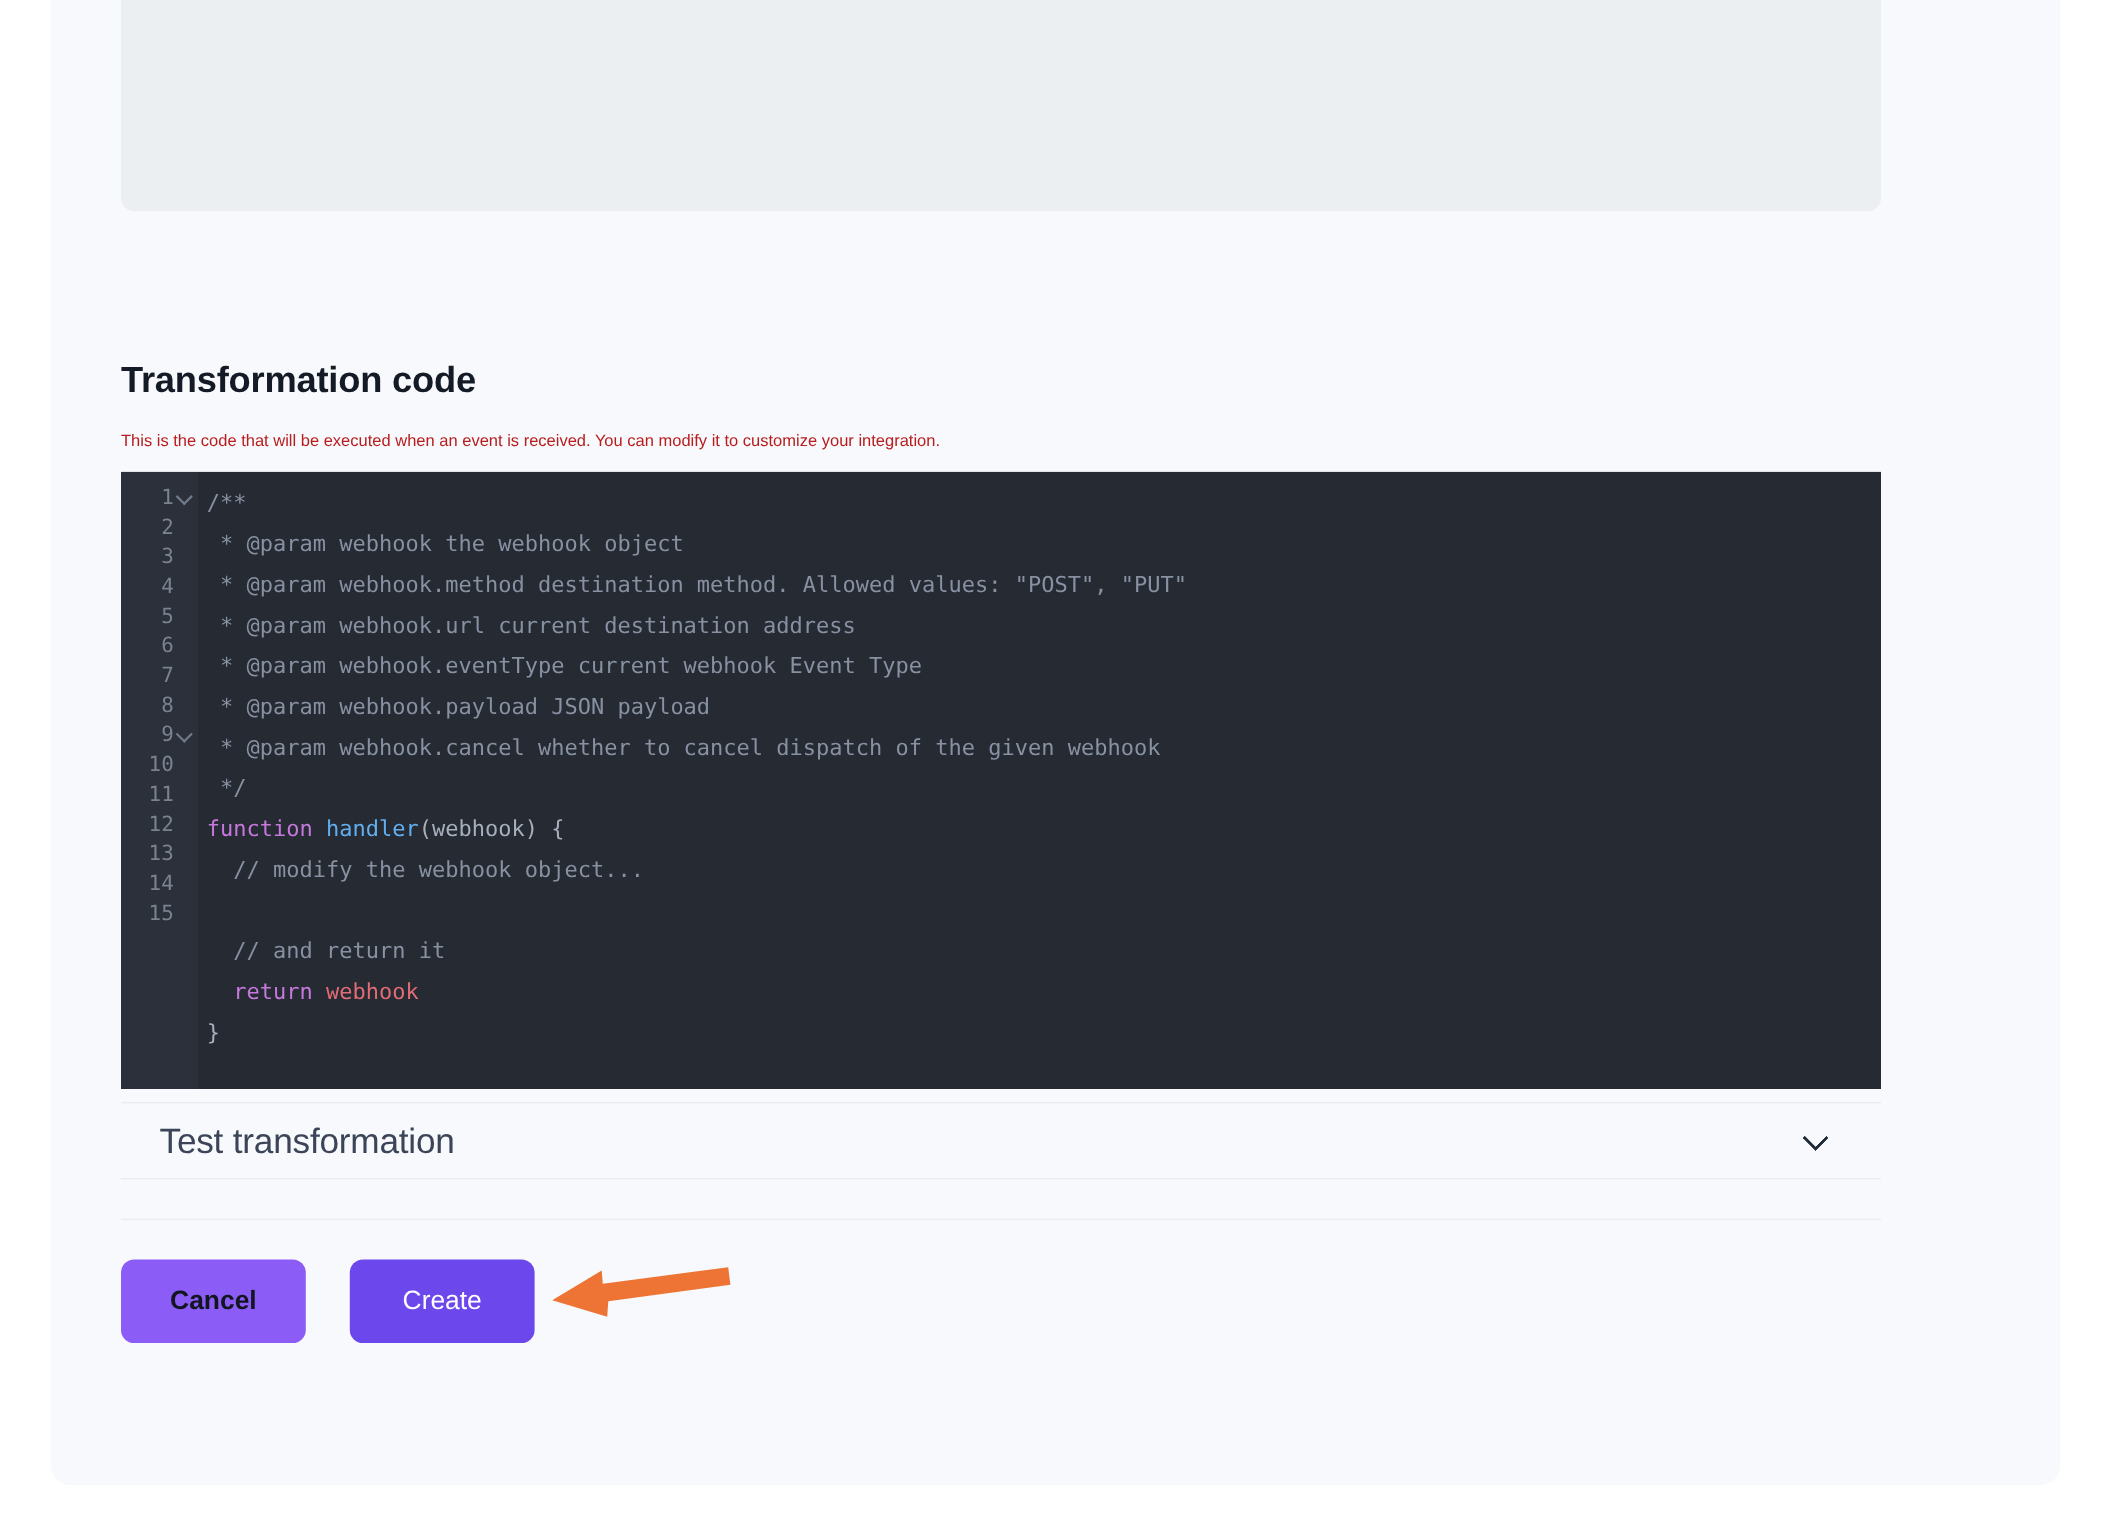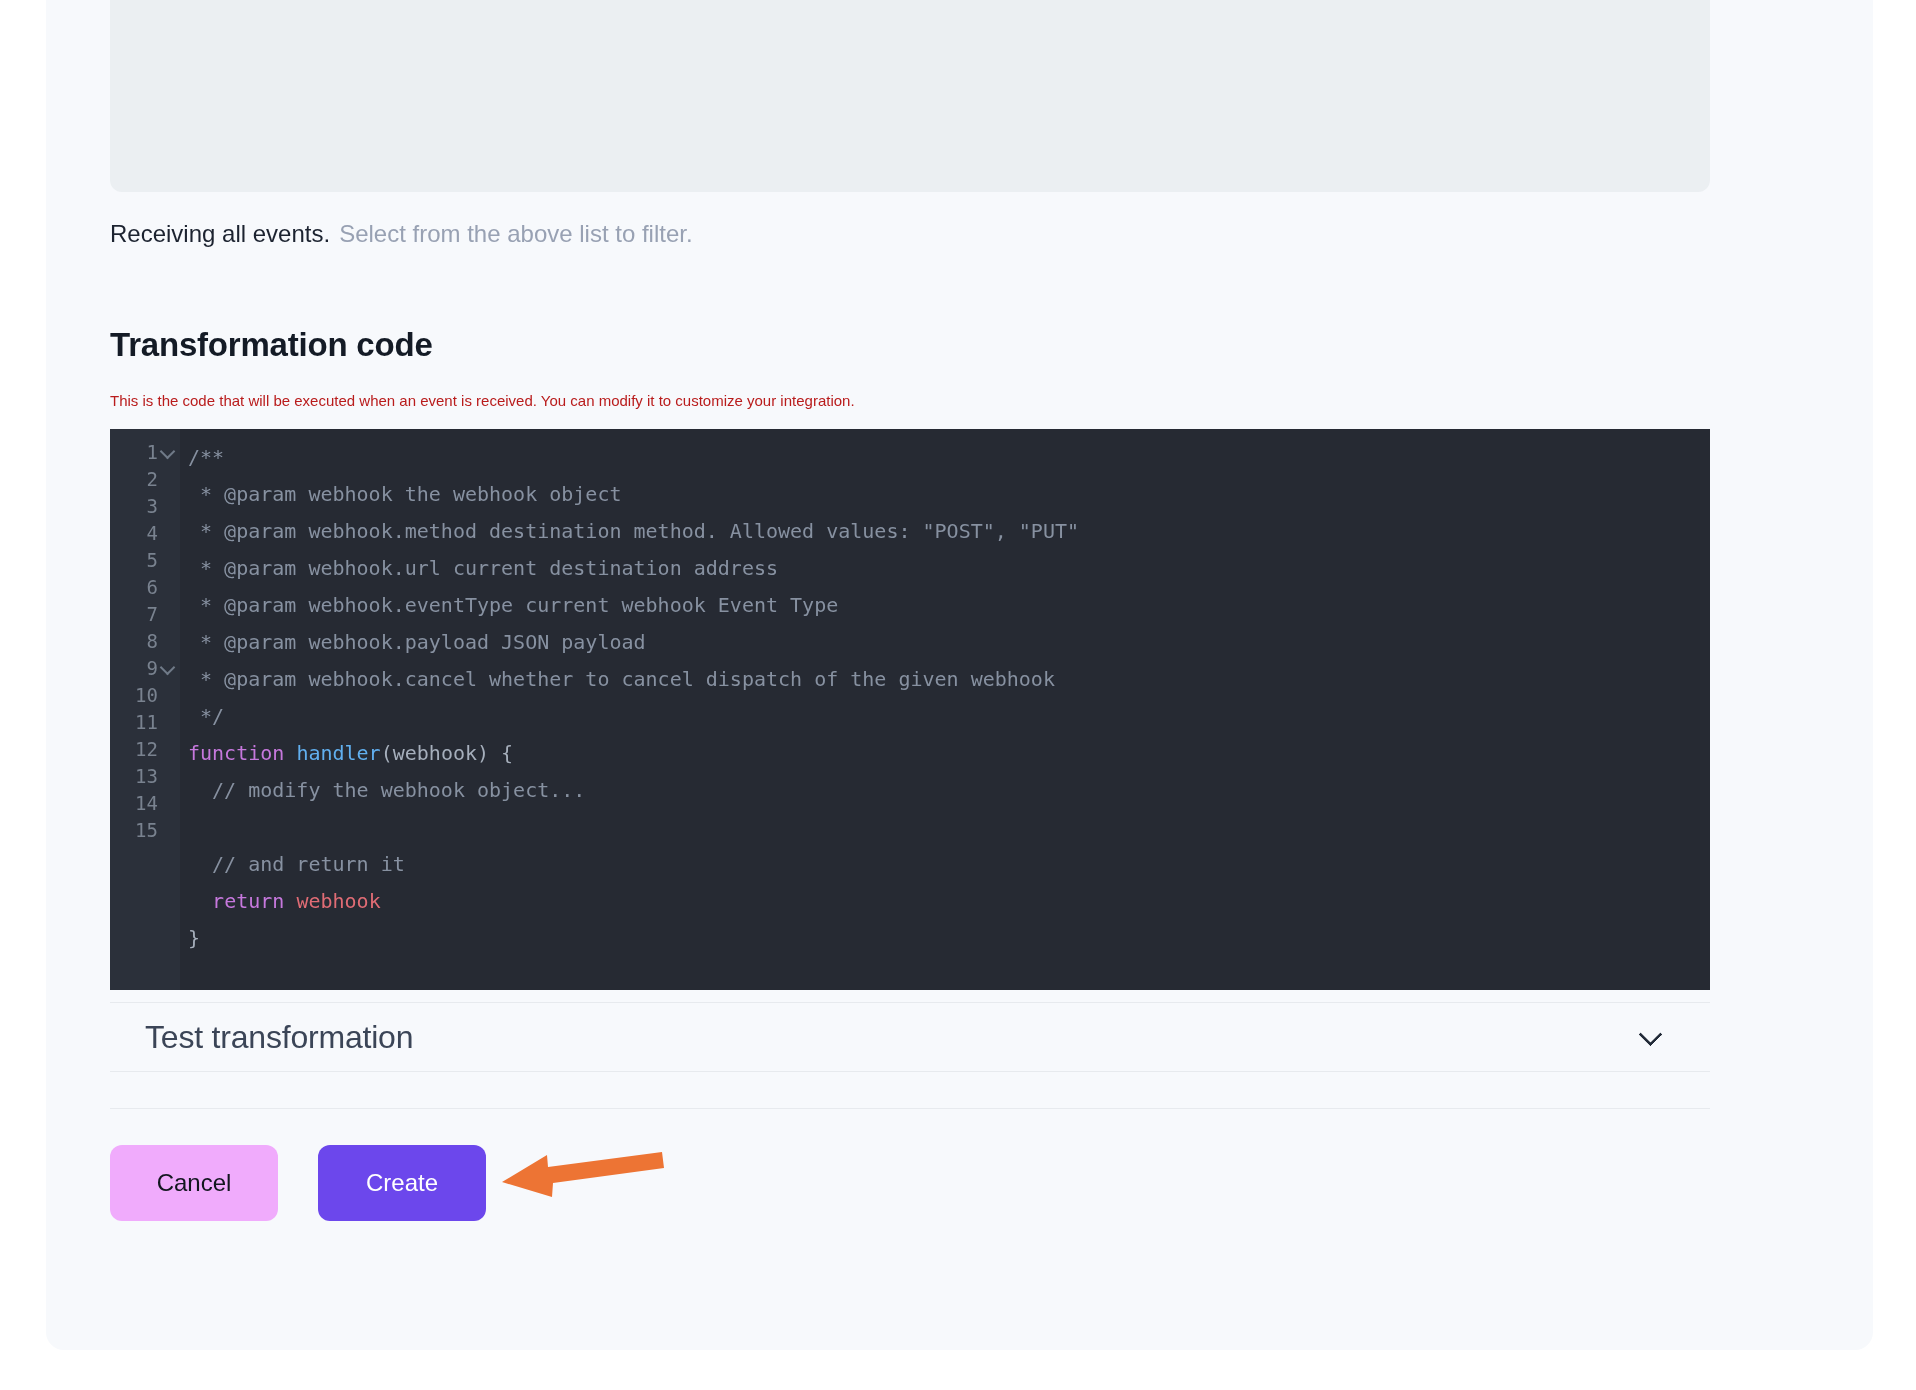--- a/index.html
+++ b/index.html
@@ -40,34 +40,33 @@
         display:flex;align-items:center;}
   .test-label{margin-left:35px;font-size:32px;font-weight:500;color:#3b4557;letter-spacing:-0.2px;}
   .chev{margin-left:auto;margin-right:48px;width:22px;height:22px;position:relative;}
   .chev::before{content:'';position:absolute;left:2px;top:0px;width:14px;height:14px;
         border-right:3px solid #222b38;border-bottom:3px solid #222b38;border-radius:1px;transform:rotate(45deg);}
 
   .divider2{position:absolute;left:64px;top:1148px;width:1600px;height:1px;background:#e7eaee;}
 
   .btn{position:absolute;top:1185px;height:76px;border:none;border-radius:12px;
         font-family:"Liberation Sans",sans-serif;font-size:24px;font-weight:500;cursor:pointer;}
-  .btn-cancel{left:64px;width:168px;background:#f0abfc;color:#12161f;}
+  .btn-cancel{left:64px;width:168px;background:#8b5cf6;color:#12161f;font-weight:bold;}
   .btn-create{left:272px;width:168px;background:#6c47ec;color:#ffffff;}
 
   .arrow-note{position:absolute;left:449px;top:1186px;width:180px;height:58px;pointer-events:none;}
 </style>
 </head>
 <body>
 
 <div id="stage">
   <div class="card">
 
     <div class="events-panel"></div>
 
-    <p class="status-line"><span>Receiving all events.</span><span class="hint">Select from the above list to filter.</span></p>
 
     <h2 class="sec-title">Transformation code</h2>
     <p class="sec-desc">This is the code that will be executed when an event is received. You can modify it to customize your integration.</p>
 
     <div class="editor">
       <div class="gutter">
           <div class="gutter-row">1</div>
           <div class="gutter-row">2</div>
           <div class="gutter-row">3</div>
           <div class="gutter-row">4</div>

